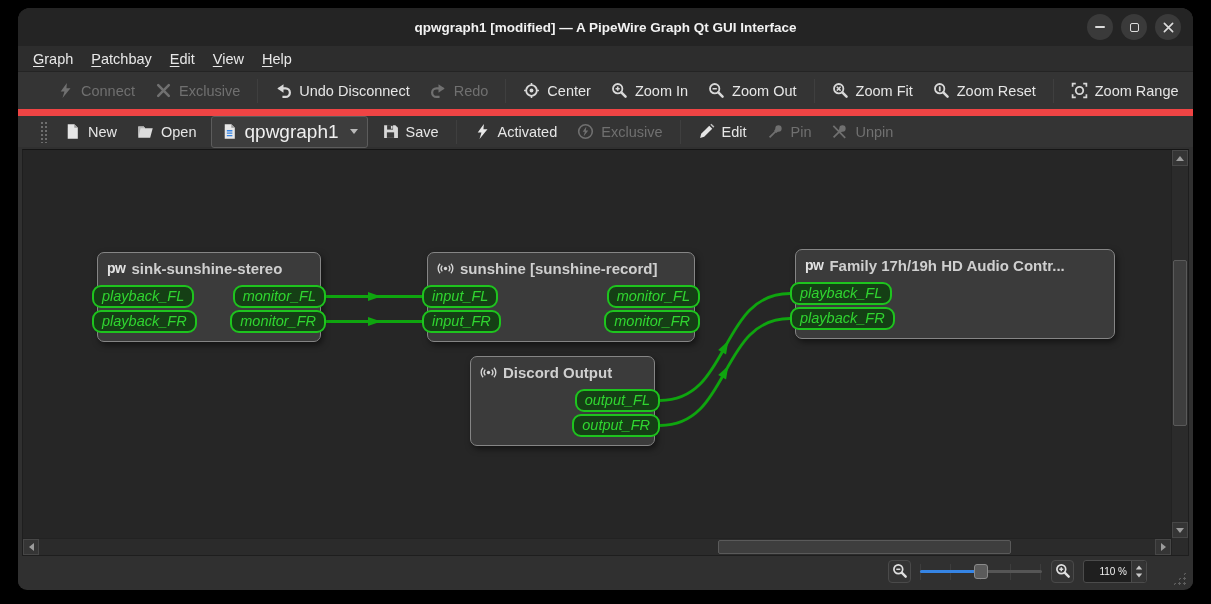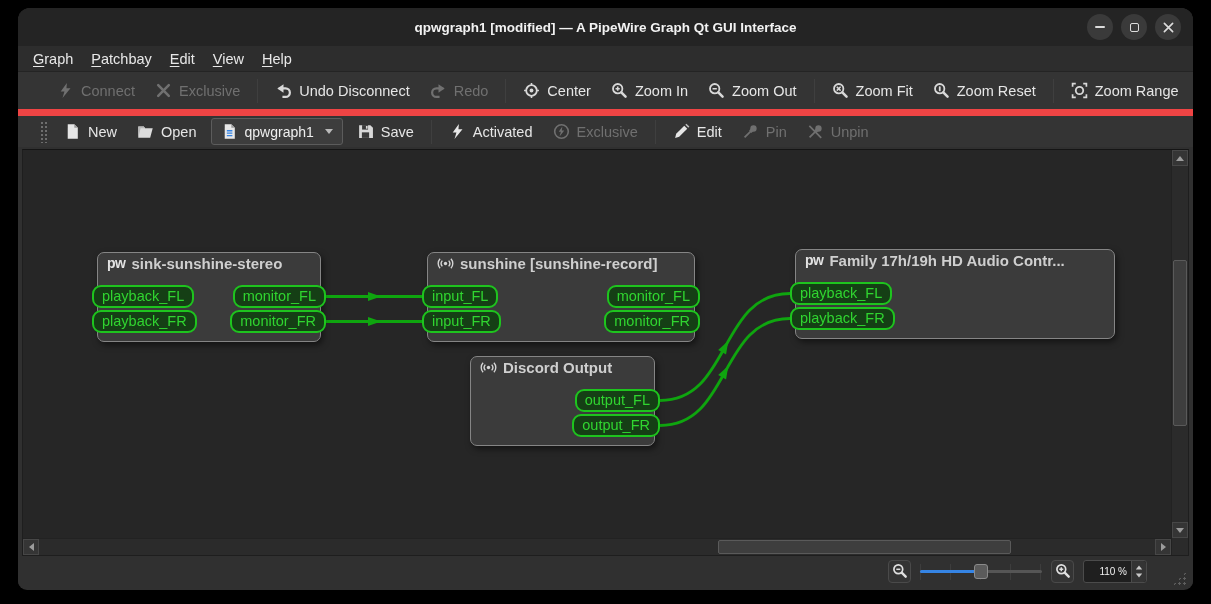--- a/index.html
+++ b/index.html
@@ -33,37 +33,37 @@
                background-size:4px 4px; }
   .tb-sep { width:1px; height:24px; background:#262626; border-right:1px solid #3f3f3f; margin:0 7px; }
   .tb-btn { display:flex; align-items:center; gap:7px; padding:5px 10px; border-radius:3px;
             color:#e6e6e6; font-size:14.5px; white-space:nowrap; }
   .tb-btn.disabled { color:#707070; }
   .tb-btn .tb-icon { display:flex; color:#d8d8d8; }
   .tb-btn.disabled .tb-icon { color:#707070; }
   .ic { width:17px; height:17px; display:block; }
   .tb-combo { display:flex; align-items:center; gap:7px; padding:4px 9px; margin:0 4px;
               background:#3d3d3d; border:1px solid #5c5c5c; border-radius:3px;
-              color:#efefef; font-size:14px; }
+              color:#efefef; font-size:19px; }
   .combo-arrow { width:0; height:0; border-left:4.5px solid transparent;
                  border-right:4.5px solid transparent; border-top:5px solid #b9b9b9; margin-left:4px; }
 
   
   .canvas-wrap { position:relative; margin:2px 4px 0 4px; height:407px;
                  background:#262626; border:1px solid #1e1e1e; border-top-color:#151515; }
   .graph { position:absolute; left:0; top:0; width:1148px; height:388px; overflow:hidden; }
   #wires { position:absolute; left:0; top:0; width:100%; height:100%; overflow:visible; pointer-events:none; }
 
   .node { position:absolute; background:#3b3b3b; border:1px solid #858585; border-radius:7px;
           box-shadow:2px 3px 6px rgba(0,0,0,.5); padding-bottom:6px; }
-  .node-title { display:flex; align-items:flex-start; gap:6px; height:28px; padding:2px 9px 0 9px;
+  .node-title { display:flex; align-items:center; gap:6px; height:28px; padding:2px 9px 0 9px;
                 margin-bottom:4px; color:#cfcfcf; font-weight:bold; font-size:15px; white-space:nowrap; overflow:hidden; }
   .node-icon { display:flex; color:#d6d6d6; flex:none; }
   .pw-glyph { font-size:14px; font-weight:bold; color:#e2e2e2; letter-spacing:-0.5px; }
-  .port-row { display:flex; justify-content:space-between; height:23px; margin-bottom:2px; }
+  .port-row { display:flex; justify-content:space-between; height:23px; margin-bottom:2px;font-style:italic; }
   .port { font-size:14.5px; line-height:18px; padding:0 8px; border:2px solid var(--port-green);
           border-radius:9px; background:var(--port-fill); color:var(--port-text); white-space:nowrap; }
   .port-in { margin-left:-6px; }
   .port-out { margin-left:auto; margin-right:-6px; }
   .row-spacer { flex:1; }
 
   
   .vscroll { position:absolute; right:0; top:0; width:17px; height:100%; background:#2b2b2b; border-left:1px solid #222; }
   .hscroll { position:absolute; left:0; bottom:0; height:17px; width:1148px; background:#2b2b2b; border-top:1px solid #222; }
   .sb-btn { position:absolute; width:16px; height:16px; background:#353535; border:1px solid #474747;

